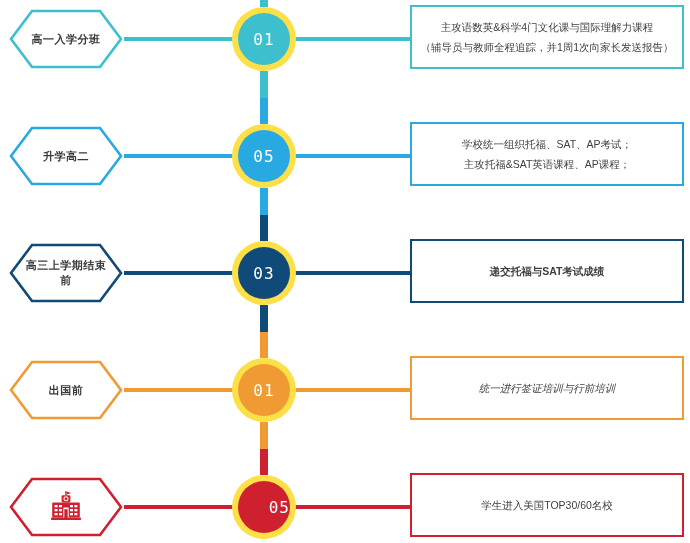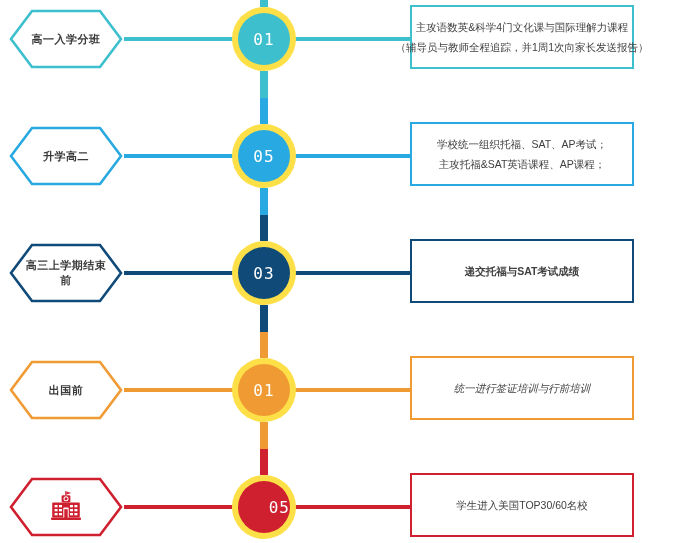--- a/index.html
+++ b/index.html
@@ -121,21 +121,21 @@
     font-size: 16px;
     font-family: "DejaVu Sans Mono", "Liberation Mono", monospace;
     letter-spacing: 1px;
   }
 
   
   .box {
     position: absolute;
     left: 410px;
     top: 5px;
-    width: 224px;
+    width: 274px;
     height: 64px;
     background: #ffffff;
     box-sizing: border-box;
     display: flex;
     flex-direction: column;
     align-items: center;
     justify-content: center;
   }
   .box-line {
     font-size: 10.5px;

